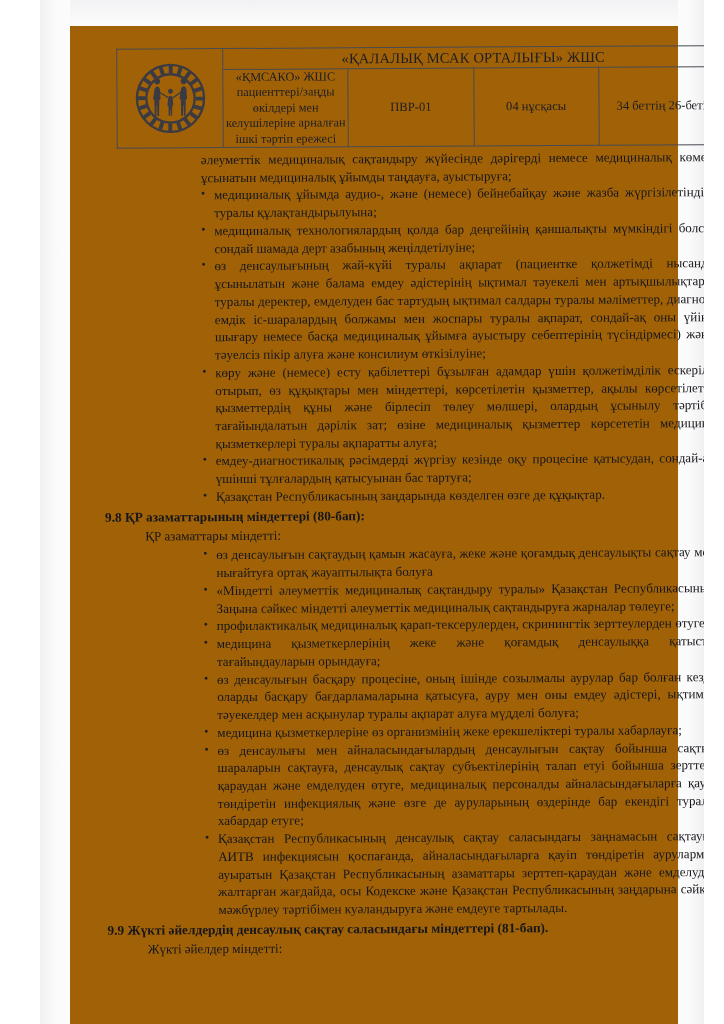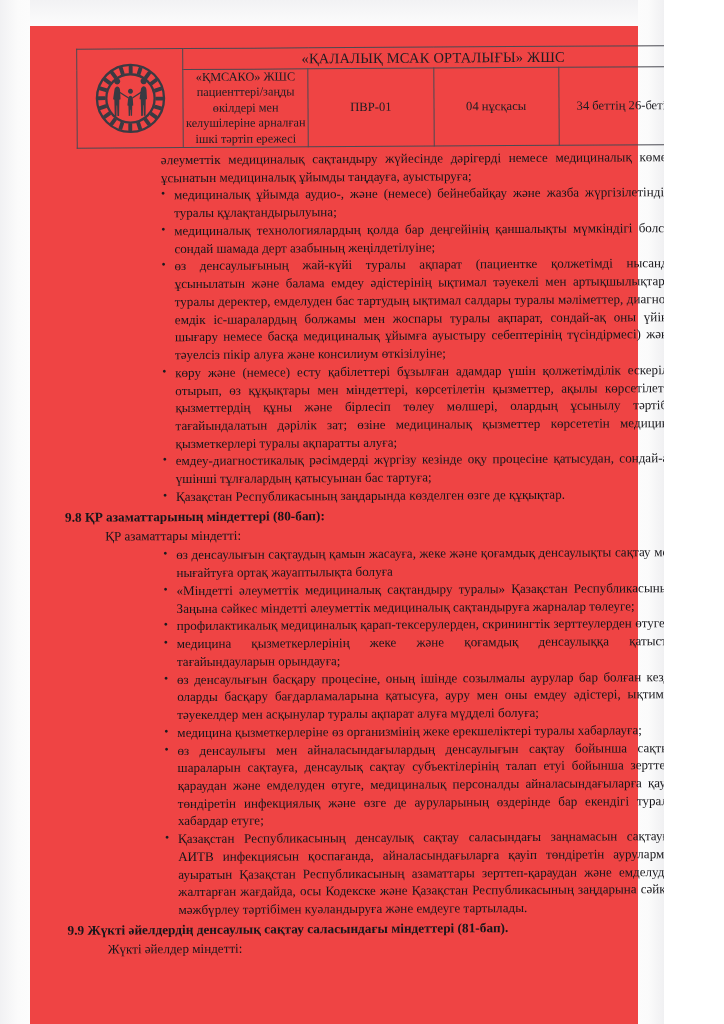--- a/index.html
+++ b/index.html
@@ -8,23 +8,24 @@
     padding: 0;
     background: #ffffff;
   }
   body {
     font-family: "Liberation Serif", "DejaVu Serif", serif;
   }
   .page {
     position: relative;
     width: 664px;
     height: 1024px;
-    background: #ef4444;
+    background: #a16207;
     overflow: hidden;
     box-sizing: border-box;
+    margin-left: 40px;
   }
   
   .scan-edge-left {
     position: absolute;
     top: 0; left: 0;
     width: 30px; height: 1024px;
     background: linear-gradient(to right, #f1f1f3 0%, #fbfbfb 60%, #fcfcfc 100%);
     pointer-events: none;
   }
   .scan-edge-right {

